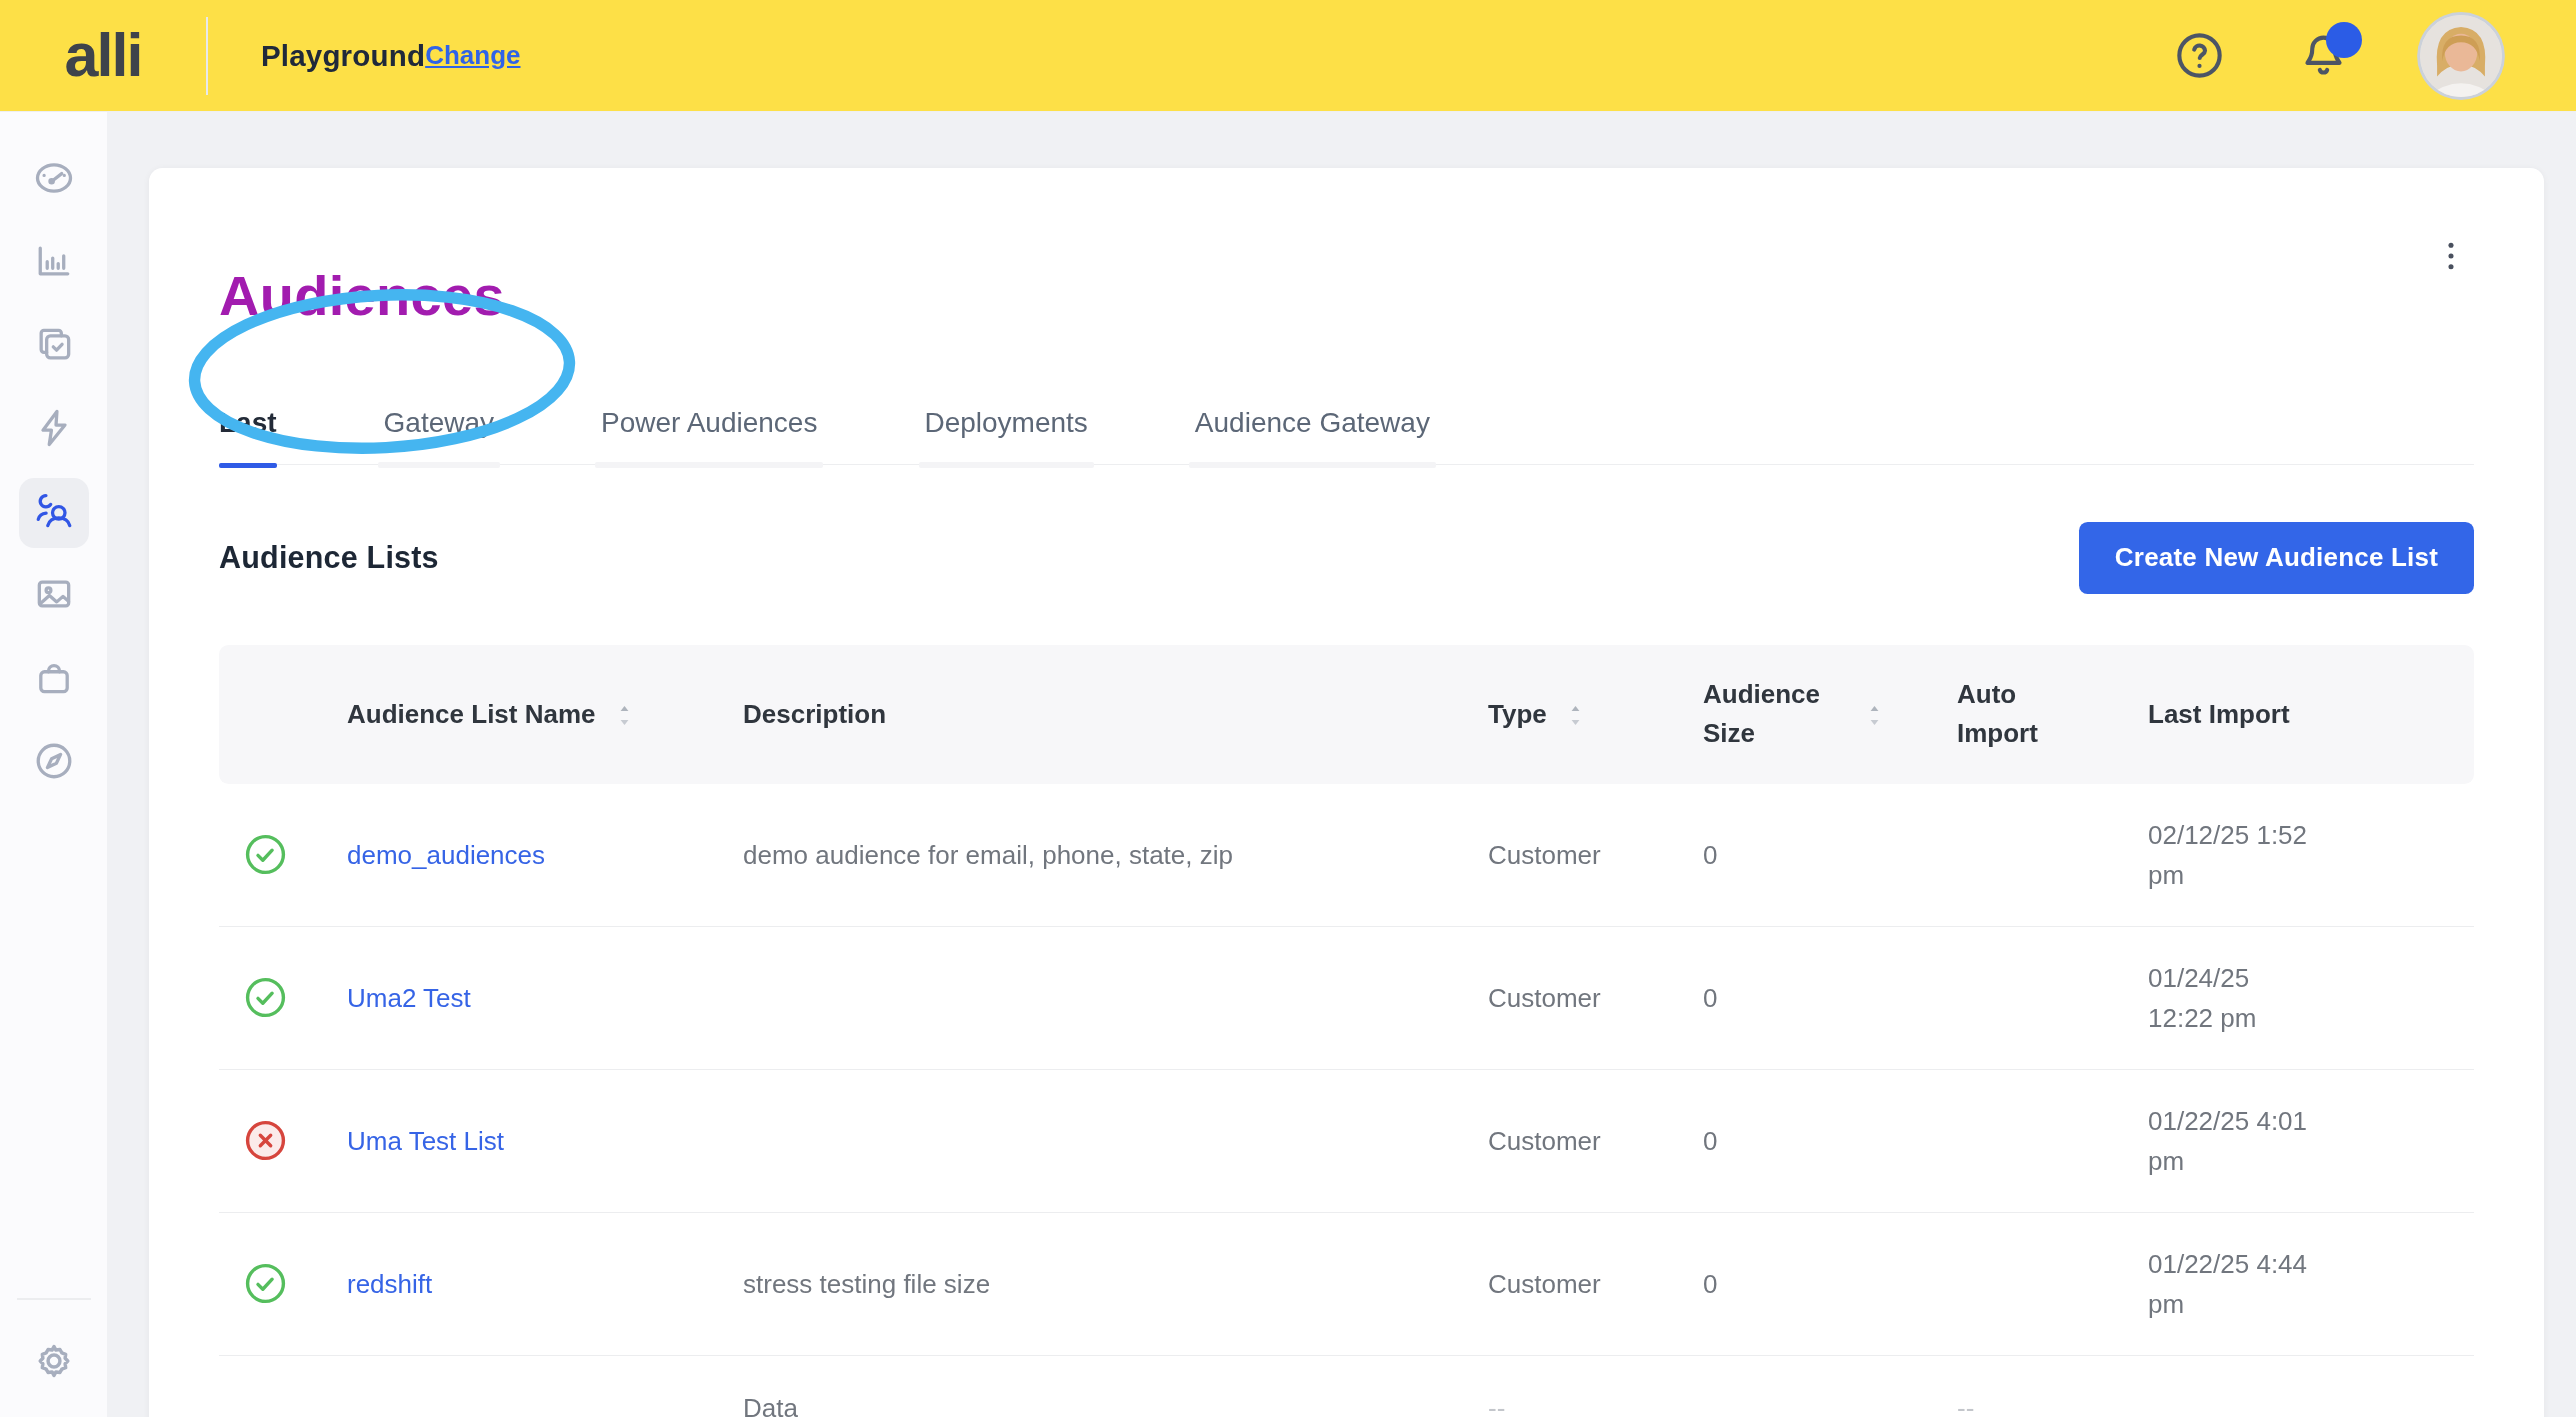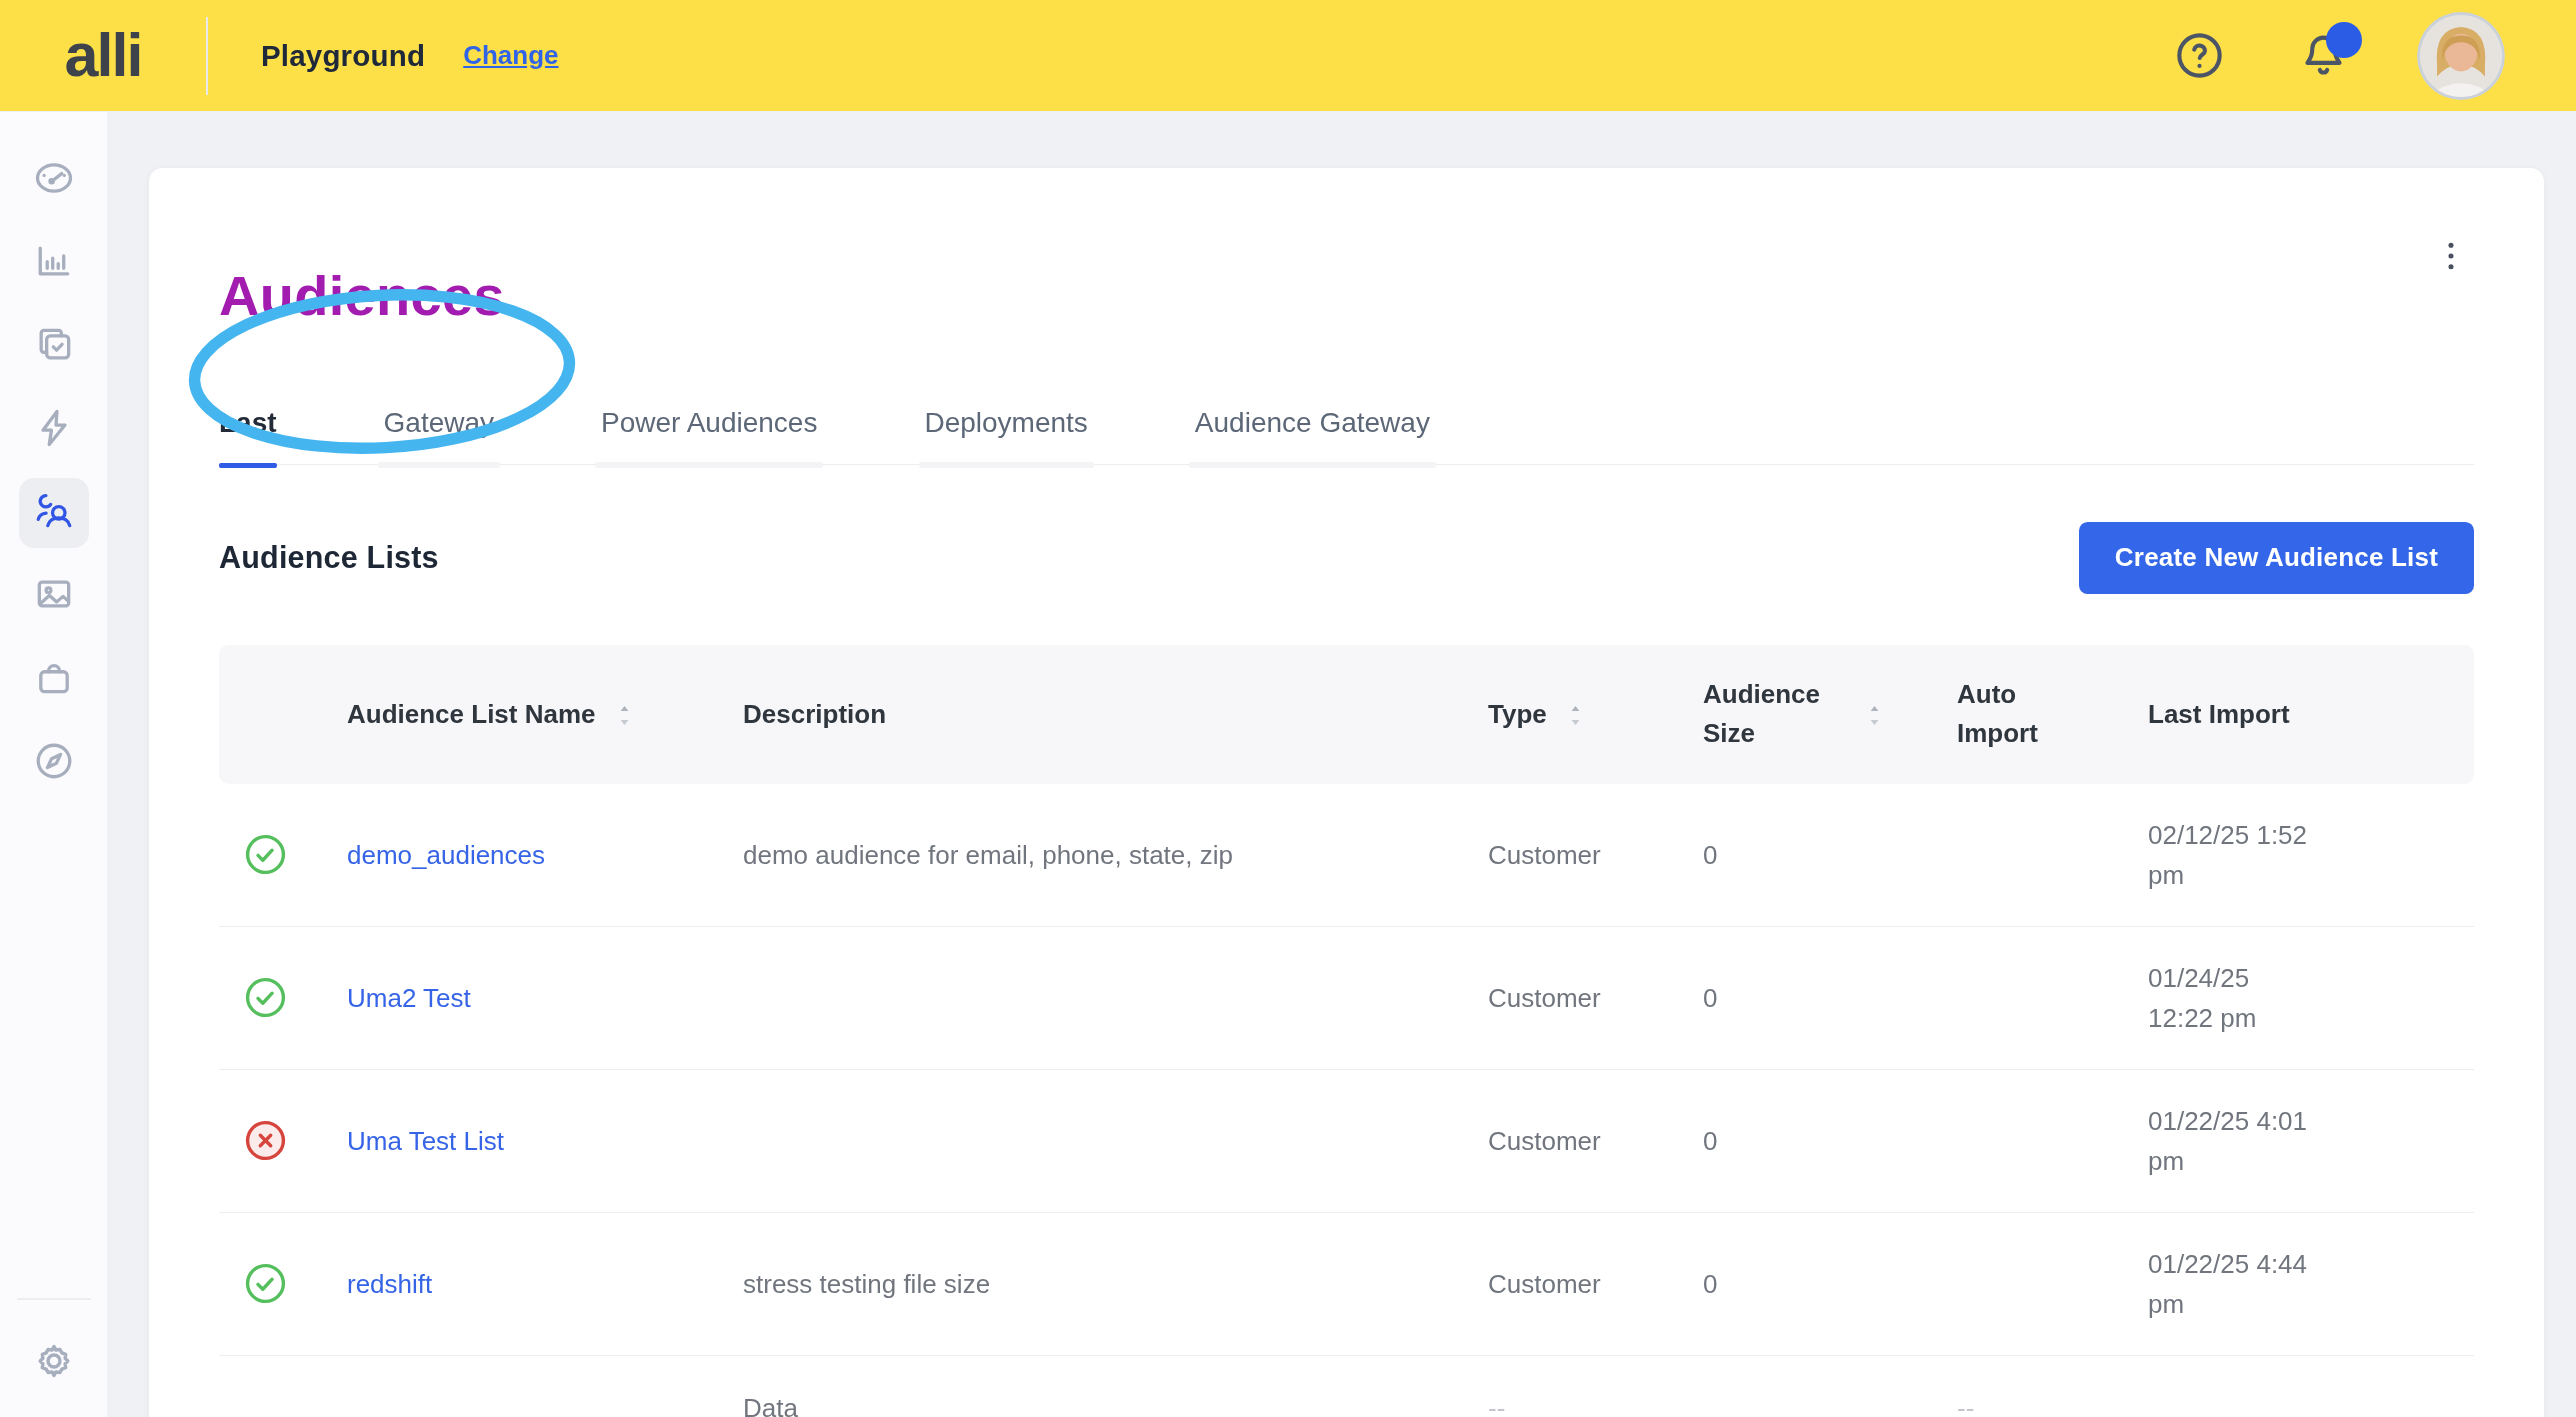--- a/index.html
+++ b/index.html
@@ -4,21 +4,21 @@
 <style>
   html,body{margin:0;padding:0;}
   body{font-family:"Liberation Sans","DejaVu Sans",sans-serif;background:#F0F1F4;}
   #app{position:relative;width:2576px;height:1418px;overflow:hidden;background:#F0F1F4;}
 
   
   .topbar{position:absolute;top:0;left:0;right:0;height:111px;background:#fde047;display:flex;align-items:center;z-index:5;border-bottom:1px solid #EEEFF1;}
   .logo-wrap{width:206px;display:flex;justify-content:center;align-items:center;}
   .logo{font-size:61px;font-weight:700;color:#3E434B;letter-spacing:-1.9px;line-height:1;}
   .topbar-divider{width:1.9px;height:78px;background:#E8E9EC;}
-  .env{display:flex;align-items:center;gap:38px;margin-left:53px;}
+  .env{display:flex;align-items:center;margin-left:53px;}
   .env-name{font-size:29.5px;font-weight:700;color:#20293A;letter-spacing:0.2px;}
   .env-change{font-size:26px;font-weight:600;color:#2F63E8;cursor:pointer;text-decoration:underline;}
   .topbar-right{margin-left:auto;display:flex;align-items:center;gap:69px;padding-right:74px;}
   .tb-icon{width:55px;height:55px;color:#4C5565;cursor:pointer;position:relative;}
   .tb-icon svg{width:100%;height:100%;}
   .bell-dot{position:absolute;top:-5.7px;right:-11.4px;width:36px;height:36px;border-radius:50%;background:#2B5CE6;}
   .avatar{width:82px;height:82px;border-radius:50%;overflow:hidden;box-shadow:0 0 0 2.9px #CBD1DA;cursor:pointer;background:#E9E5E2;}
   .avatar svg{width:100%;height:100%;display:block;}
 
   

